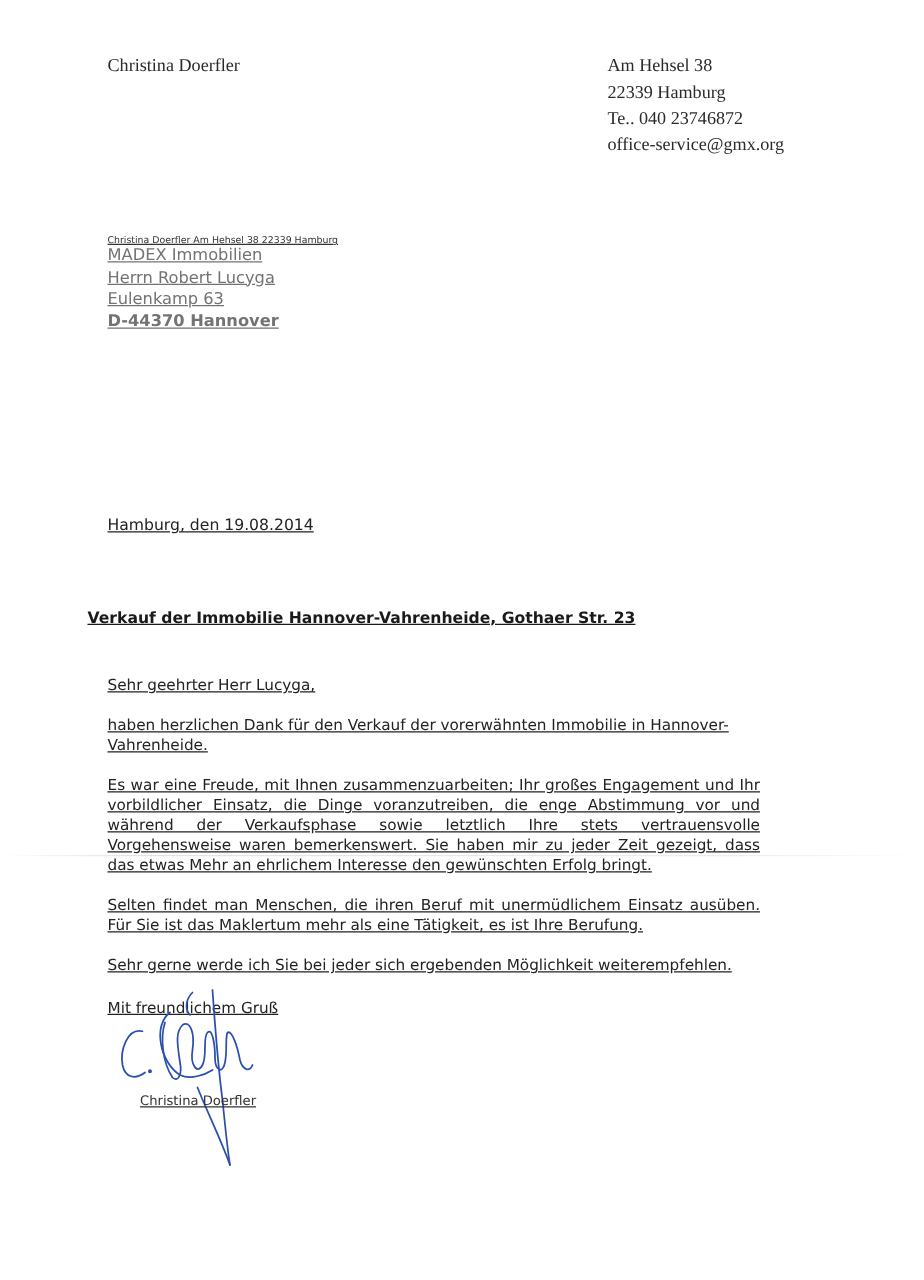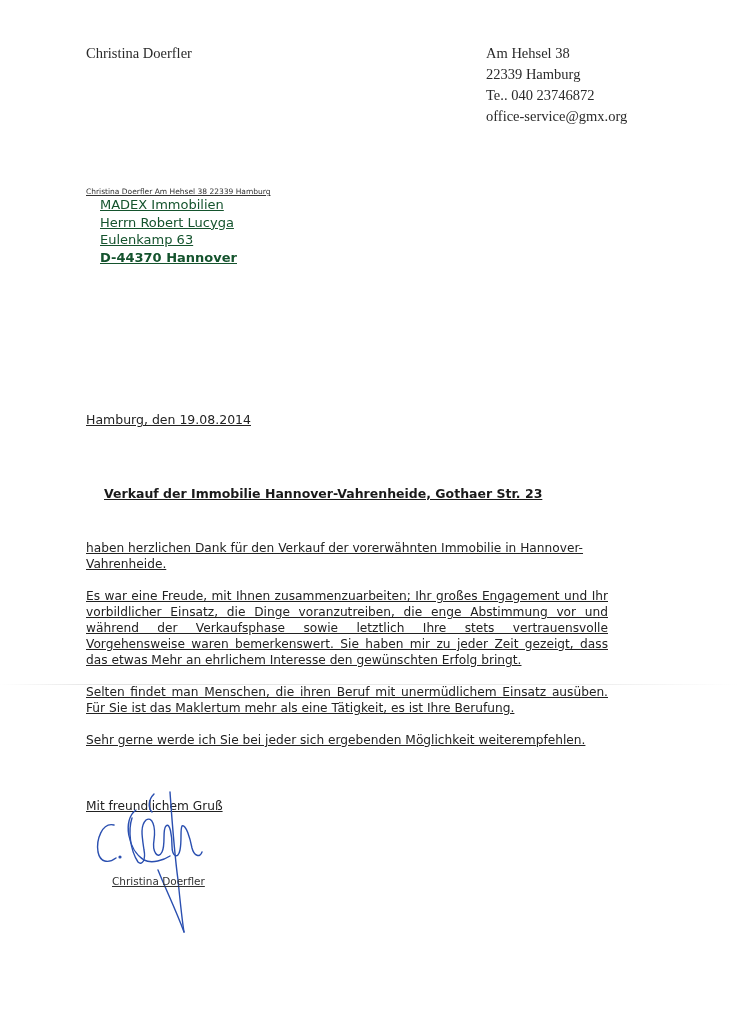--- a/index.html
+++ b/index.html
@@ -4,24 +4,24 @@
 <style>
   html, body { margin: 0; padding: 0; background: #ffffff; }
   body { width: 739px; height: 1024px; position: relative; overflow: hidden; color: #222; }
   .serif { font-family: "Liberation Serif", "DejaVu Serif", serif; }
   .sans { font-family: "DejaVu Sans", "Liberation Sans", sans-serif; text-decoration: underline; }
   .abs { position: absolute; }
   #sender-name { left: 86px; top: 45px; font-size: 14.5px; color: #2a2a2a; }
   #sender-address { left: 486px; top: 43px; font-size: 14.5px; line-height: 21px; color: #2a2a2a; }
   #sender-address div { white-space: nowrap; }
   #return-line { left: 86px; top: 187px; font-size: 7.5px; color: #333; white-space: nowrap; }
-  #recipient { left: 100px; top: 196px; font-size: 13px; line-height: 17.5px; color: #14532d; }
+  #recipient { left: 86px; top: 196px; font-size: 13px; line-height: 17.5px; color: #737373; }
   #recipient .bold { font-weight: bold; }
   #date { left: 86px; top: 412px; font-size: 12.5px; color: #222; }
-  #subject { left: 104px; top: 486px; font-size: 12.5px; font-weight: bold; color: #1a1a1a; white-space: nowrap; }
+  #subject { left: 70px; top: 486px; font-size: 12.5px; font-weight: bold; color: #1a1a1a; white-space: nowrap; }
   #body { left: 86px; top: 540px; width: 522px; font-size: 12.2px; line-height: 16px; color: #222; }
   #body p { margin: 0 0 16px 0; text-align: justify; }
   #body p.last-left { text-align: left; }
   #closing { left: 86px; top: 799px; font-size: 12.2px; color: #222; }
   #signed-name { left: 112px; top: 875px; font-size: 10.5px; color: #333; }
   #signature { left: 92px; top: 790px; width: 140px; height: 150px; }
   .scan-line { left: 0; top: 684px; width: 739px; height: 1px; background: linear-gradient(90deg, rgba(200,200,200,0) 0%, rgba(205,205,205,0.6) 15%, rgba(210,210,210,0.4) 80%, rgba(200,200,200,0) 100%); }
 </style>
 </head>
 <body>
@@ -42,20 +42,21 @@
   <div>Herrn Robert Lucyga</div>
   <div>Eulenkamp 63</div>
   <div class="bold">D-44370 Hannover</div>
 </div>
 
 <div class="abs sans" id="date">Hamburg, den 19.08.2014</div>
 
 <div class="abs sans" id="subject">Verkauf der Immobilie Hannover-Vahrenheide, Gothaer Str. 23</div>
 
 <div class="abs sans" id="body">
+  <p class="last-left">Sehr geehrter Herr Lucyga,</p>
   <p class="last-left">haben herzlichen Dank für den Verkauf der vorerwähnten Immobilie in Hannover-Vah­renheide.</p>
   <p>Es war eine Freude, mit Ihnen zusammenzuarbeiten; Ihr großes Engagement und Ihr vorbildlicher Einsatz, die Dinge voranzutreiben, die enge Abstimmung vor und während der Verkaufsphase sowie letztlich Ihre stets vertrauensvolle Vorgehensweise waren bemerkenswert. Sie haben mir zu jeder Zeit gezeigt, dass das etwas Mehr an ehrlichem Interesse den gewünschten  Erfolg bringt.</p>
   <p>Selten findet man Menschen, die ihren Beruf mit unermüdlichem Einsatz ausüben. Für Sie ist das Maklertum mehr als eine Tätigkeit, es ist Ihre Berufung.</p>
   <p class="last-left">Sehr gerne werde ich Sie bei jeder sich ergebenden Möglichkeit weiterempfehlen.</p>
 </div>
 
 <div class="abs scan-line"></div>
 
 <div class="abs sans" id="closing">Mit freundlichem Gruß</div>
 

